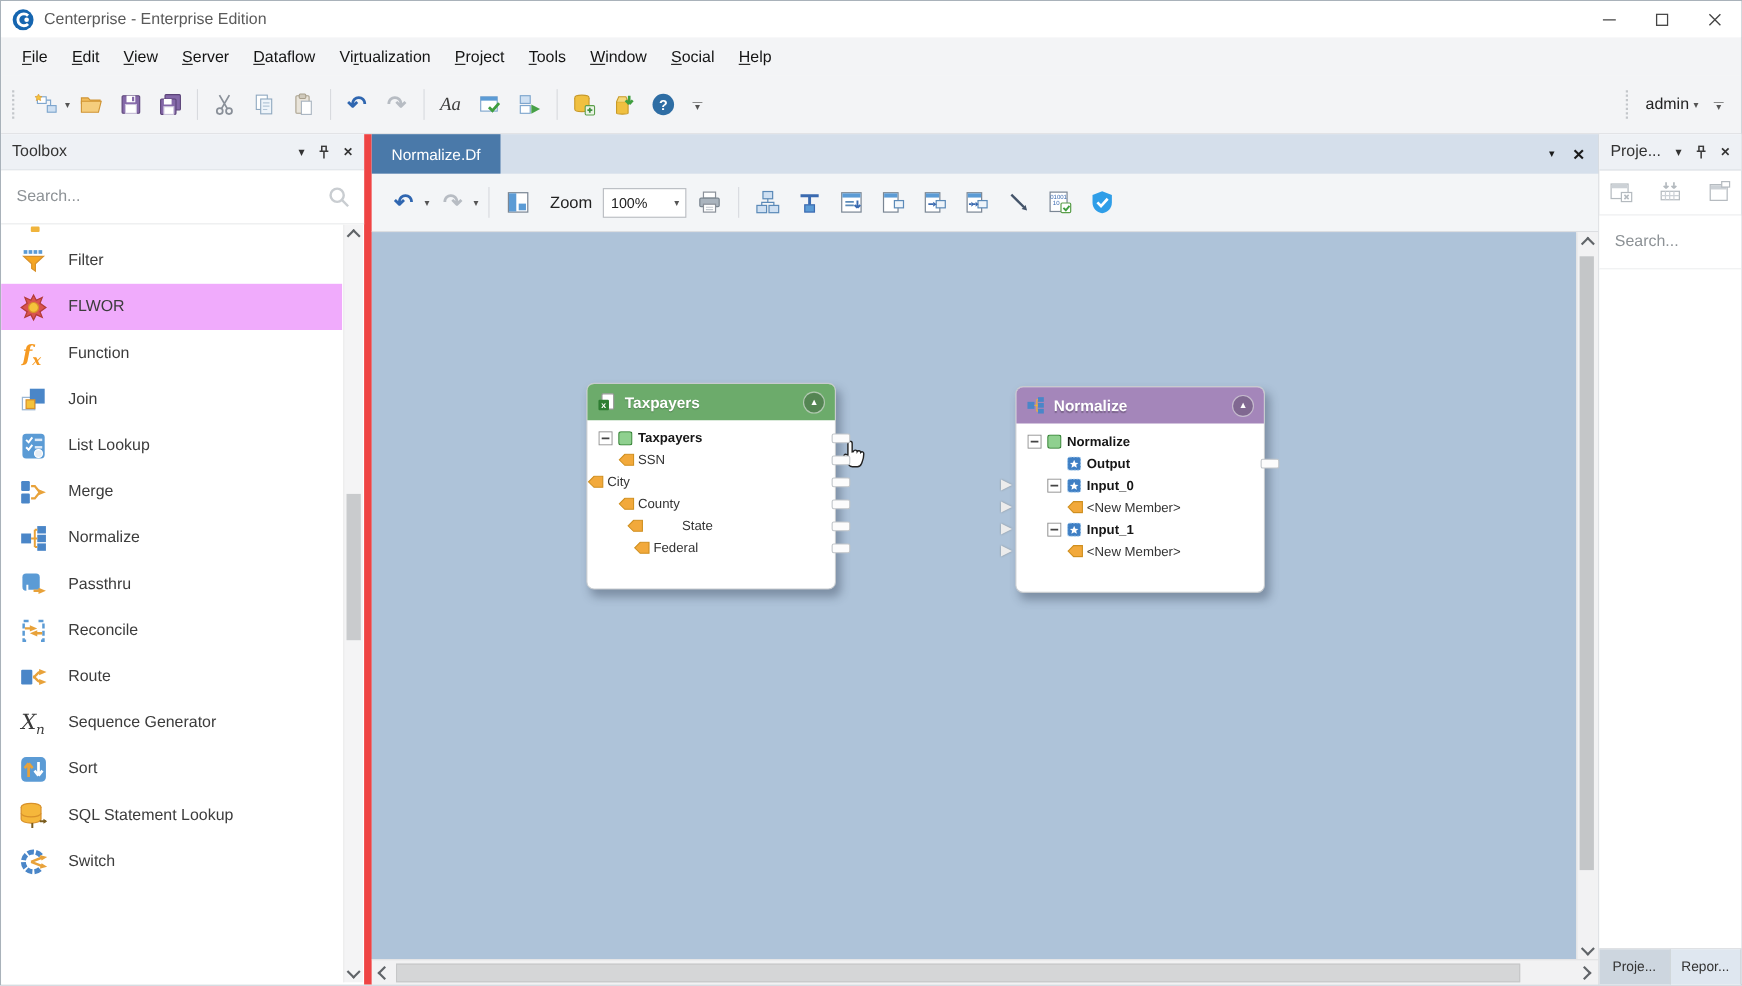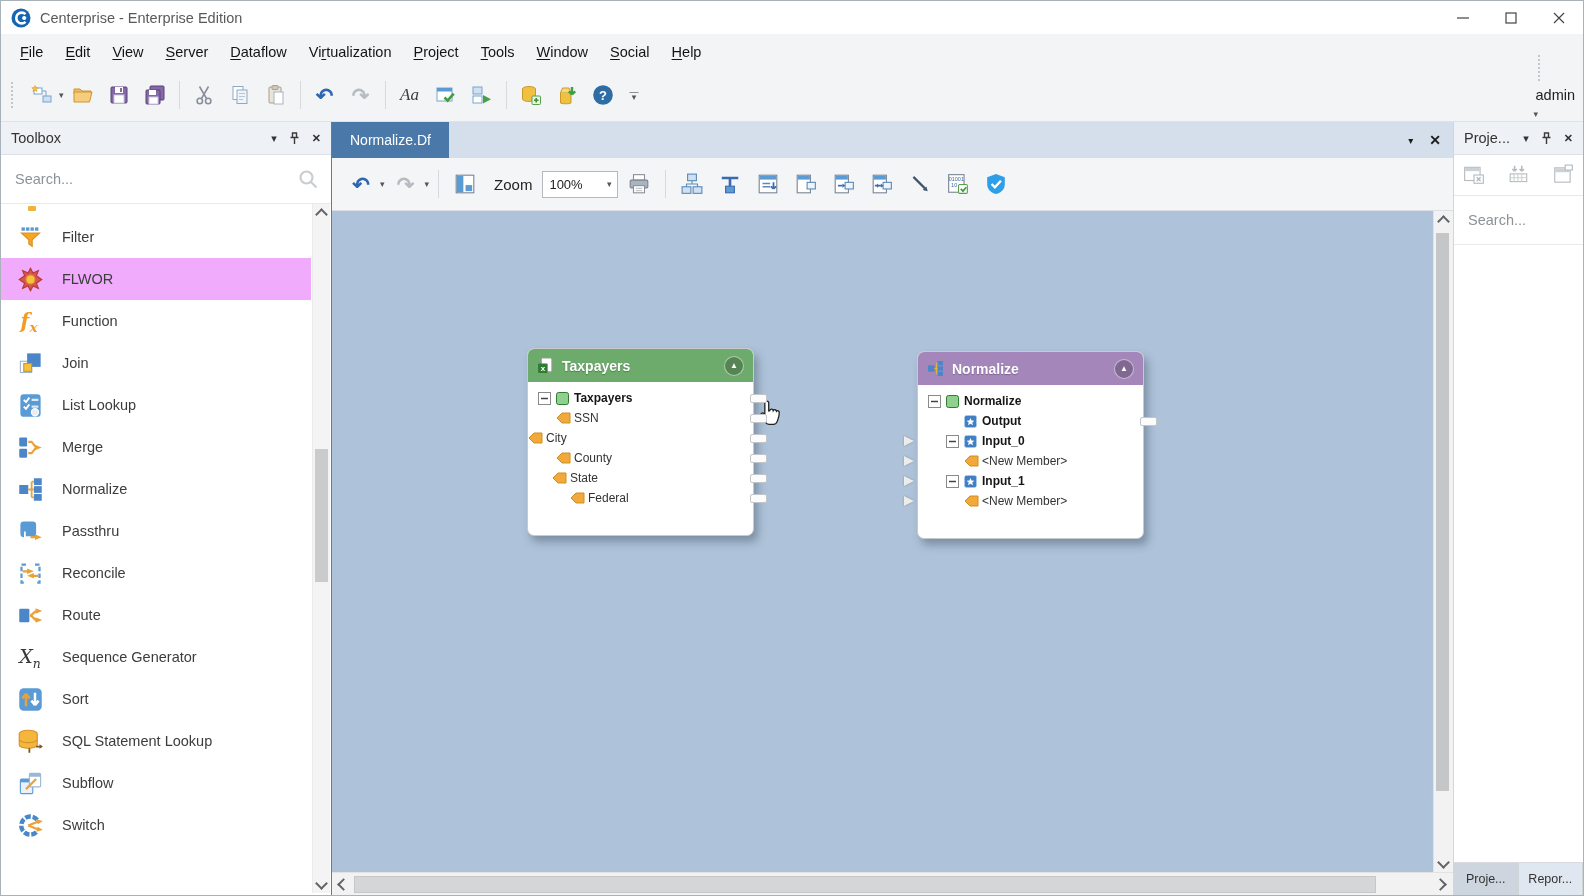--- a/index.html
+++ b/index.html
@@ -19,27 +19,27 @@
   
   .toolbar{height:52px;background:#f3f4f6;border-bottom:1px solid #e0e2e5;display:flex;align-items:center;padding:0 8px;gap:2px;flex:0 0 auto;}
   .tbtn{width:34px;height:36px;display:flex;align-items:center;justify-content:center;border-radius:3px;}
   .tbtn svg{display:block;}
   .caret{font-size:9px;color:#555;margin-left:-2px;}
   .sep{width:1px;height:28px;background:#d8dade;margin:0 5px;}
   .grip{width:4px;height:26px;border-left:2px dotted #c3c6ca;margin:0 6px 0 2px;}
   .glyph-undo{font-size:21px;font-weight:bold;color:#2f66b0;line-height:1;}
   .glyph-redo{font-size:21px;font-weight:bold;color:#b7bcc3;line-height:1;}
   .glyph-aa{font-family:"Liberation Serif",serif;font-style:italic;font-size:17px;color:#3c3c3c;}
-  .admin-area{margin-left:auto;display:flex;gap:6px;flex-direction:column;}
+  .admin-area{margin-left:auto;display:flex;align-items:center;gap:6px;}
   .admin-label{font-size:14.5px;color:#222;}
   .overflow-btn{display:flex;flex-direction:column;align-items:center;color:#555;font-size:9px;line-height:5px;padding:0 8px;}
   
   .main{flex:1;display:flex;min-height:0;background:#e9ebee;}
   
-  .toolbox-panel{width:330px;flex:0 0 auto;display:flex;flex-direction:column;background:#fff;border-right:1px solid #ef4444;}
+  .toolbox-panel{width:330px;flex:0 0 auto;display:flex;flex-direction:column;background:#fff;border-right:7px solid #ef4444;}
   .panel-header{height:32px;background:#eef1f5;border-bottom:1px solid #dde0e4;display:flex;align-items:center;padding:0 10px;font-size:14.5px;color:#333;flex:0 0 auto;}
   .hdr-icons{margin-left:auto;display:flex;align-items:center;gap:12px;color:#333;}
   .hdr-icons .hi{font-size:11px;display:flex;align-items:center;}
   .hdr-x{font-size:14px;font-weight:bold;}
   .search-row{height:48px;border-bottom:1px solid #e8eaec;display:flex;align-items:center;padding:0 12px;flex:0 0 auto;background:#fff;}
   .search-row input{border:none;outline:none;font-size:14.5px;color:#333;flex:1;background:transparent;font-family:"Liberation Sans",sans-serif;}
   .search-row input::placeholder{color:#8d9296;}
   .tb-list{flex:1;position:relative;overflow:hidden;padding-top:12px;}
   .clip-sliver{position:absolute;top:2px;left:27px;width:8px;height:5px;background:#f0b43c;border-radius:1px;}
   .tb-item{height:42px;display:flex;align-items:center;padding-left:16px;gap:18px;font-size:14.5px;color:#3c3c3c;width:calc(100% - 20px);box-sizing:border-box;}
@@ -425,32 +425,20 @@
                 <path d="M2 10c0 1.7 3.6 3 8 3s8-1.3 8-3" fill="none" stroke="#d8912a"></path>
                 <path d="M17 16.5h5M11 22v-4" stroke="#7a5c1e" stroke-width="1.6"></path>
                 <path d="M20 14.5l3 2-3 2z" fill="#7a5c1e"></path>
               </svg>
             </span>
             <span>SQL Statement Lookup</span>
           </div>
           <div class="tb-item">
             <span class="tb-icon">
               <svg viewBox="0 0 24 24">
-                <rect x="3" y="8" width="11" height="13" rx="1" fill="#eaf1fa" stroke="#5b9bd5"></rect>
-                <rect x="3" y="8" width="11" height="3" fill="#5b9bd5"></rect>
-                <rect x="11" y="3" width="10" height="12" rx="1" fill="#fff" stroke="#9bb7d4"></rect>
-                <rect x="11" y="3" width="10" height="3" fill="#9bb7d4"></rect>
-                <path d="M8 17L17 8" stroke="#e8a23a" stroke-width="2"></path>
-              </svg>
-            </span>
-            <span>Subflow</span>
-          </div>
-          <div class="tb-item">
-            <span class="tb-icon">
-              <svg viewBox="0 0 24 24">
                 <path d="M18 7a8 8 0 1 0 0 10" stroke="#4a86c8" stroke-width="4" fill="none" stroke-dasharray="5 1.6"></path>
                 <path d="M10 12l9-3.5M10 12l9 3.5" stroke="#e8a23a" stroke-width="2" fill="none"></path>
                 <path d="M17 6.5l6 1.6-4.5 2.8zM18.5 13.1l4.5 2.8-6 1.6z" fill="#e8a23a"></path>
               </svg>
             </span>
             <span>Switch</span>
           </div>
           <div class="tb-scroll">
           <div class="scroll-arrow">
               <span class="chev up"></span>
@@ -631,21 +619,21 @@
                 </div>
                 <div class="node-row" style="padding-left: 28px; text-align: center;">
                   <span class="row-icon">
                     <svg width="15" height="12">
                       <polygon points="1,6 6,1 14,1 14,11 6,11" fill="#f2a93b" stroke="#cf8f1f"></polygon>
                     </svg>
                   </span>
                   <span class="row-label">County</span>
                   <span class="port-r"></span>
                 </div>
-                <div class="node-row" style="padding-left: 24px;">
+                <div class="node-row" style="padding-left: 36px; gap: 32px;">
                   <span class="row-icon">
                     <svg width="15" height="12">
                       <polygon points="1,6 6,1 14,1 14,11 6,11" fill="#f2a93b" stroke="#cf8f1f"></polygon>
                     </svg>
                   </span>
                   <span class="row-label">State</span>
                   <span class="port-r"></span>
                 </div>
                 <div class="node-row" style="padding-left: 42px;">
                   <span class="row-icon">

